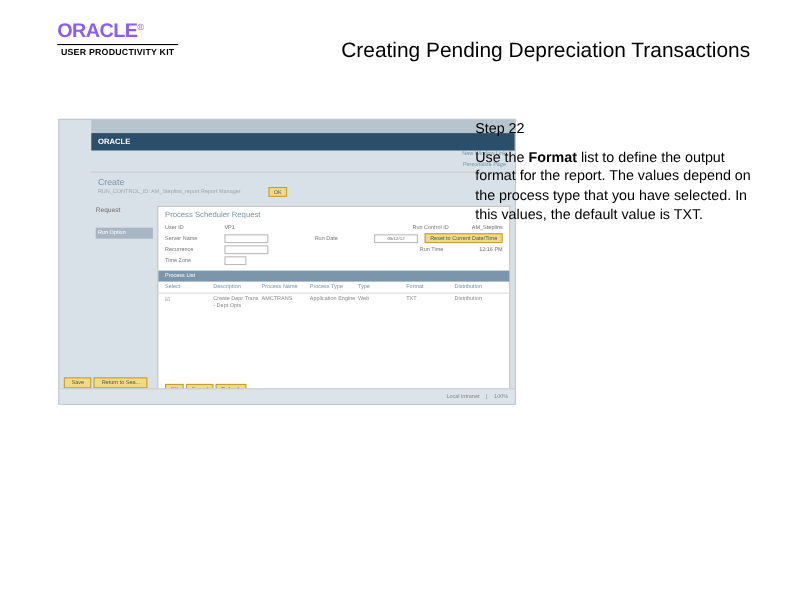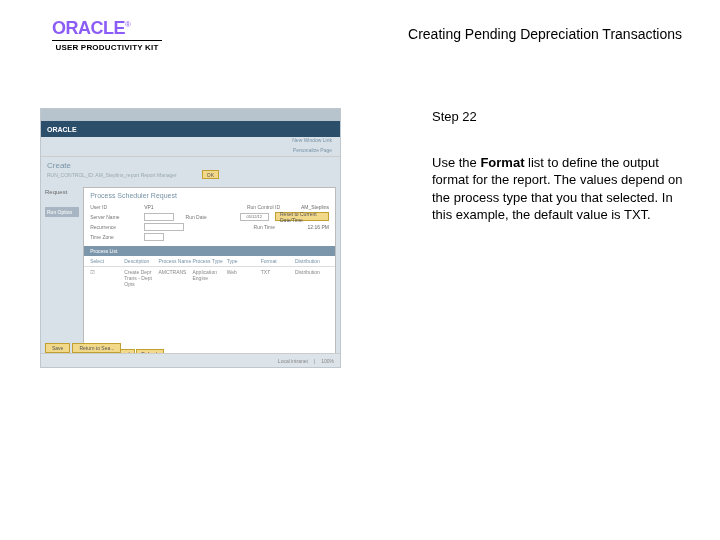--- a/index.html
+++ b/index.html
@@ -38,35 +38,36 @@
     font-size: 8px;
     font-weight: bold;
     letter-spacing: 0.2px;
     margin-top: 2px;
     color: #000;
     text-align: center;
   }
   .doc-title {
     position: absolute;
     right: 38px;
-    top: 26px;
-    font-size: 14px;
+    top: 36px;
+    font-size: 19px;
     color: #000;
   }
   .screenshot {
     position: absolute;
-    left: 40px;
+    left: 53px;
     top: 108px;
-    width: 301px;
+    width: 416px;
     height: 260px;
     background: #d9e1e8;
     border: 1px solid #c0c7cd;
     overflow: hidden;
     font-size: 6px;
     color: #6a6a6a;
+    padding-left: 29px;
   }
   .ss-topnav {
     height: 12px;
     background: #b7c4ce;
     display: flex;
     gap: 10px;
     padding: 2px 8px;
     color: #888;
   }
   .ss-oracle-band {
@@ -218,21 +219,21 @@
   .instructions {
     position: absolute;
     left: 432px;
     top: 108px;
     width: 252px;
     font-size: 13px;
     line-height: 1.35;
     color: #000;
   }
   .step-label {
-    margin-bottom: 28px;
+    margin-bottom: 8px;
   }
   .instructions b { font-weight: bold; }
 </style>
 </head>
 <body>
 
 <div class="logo-area">
   <div class="oracle-logo">
     <span>ORACLE</span><sup>®</sup>
   </div>
@@ -321,15 +322,15 @@
   <div class="ss-bottom">
     <span>Local intranet</span>
     <span>|</span>
     <span>100%</span>
   </div>
 </div>
 
 <div class="instructions">
   <div class="step-label">Step 22</div>
   <p>
-    <span>Use the </span><b>Format</b><span> list to define the output format for the report. The values depend on the process type that you that selected. In this example, the default value is TXT.</span>
+    <span>Use the </span><b>Format</b><span> list to define the output format for the report. The values depend on the process type that you have selected. In this values, the default value is TXT.</span>
   </p>
 </div>
 
 </body></html>

